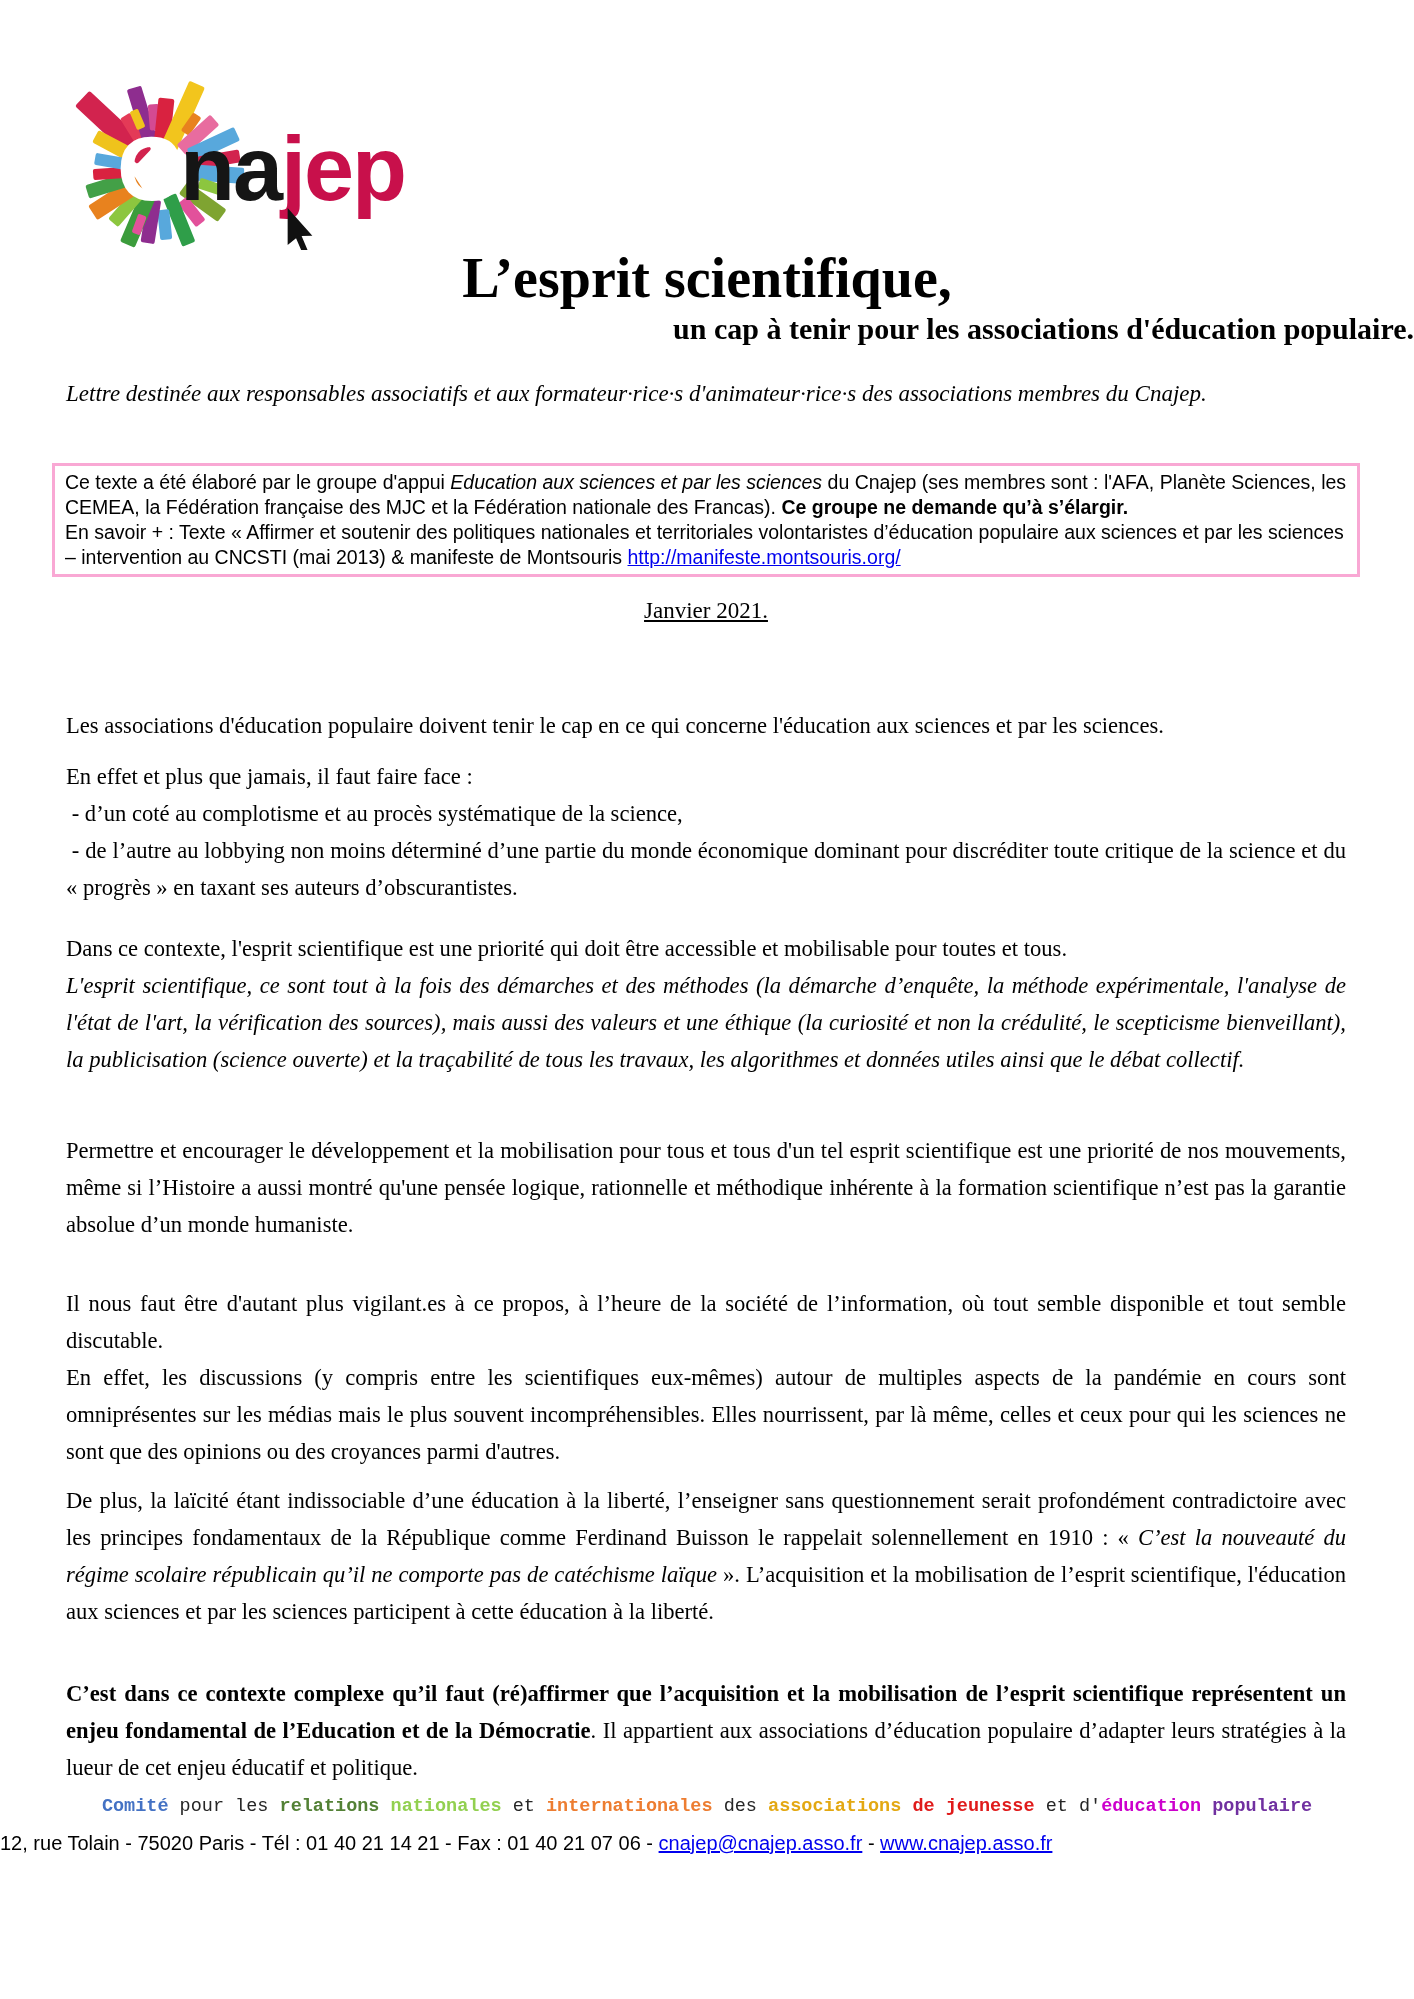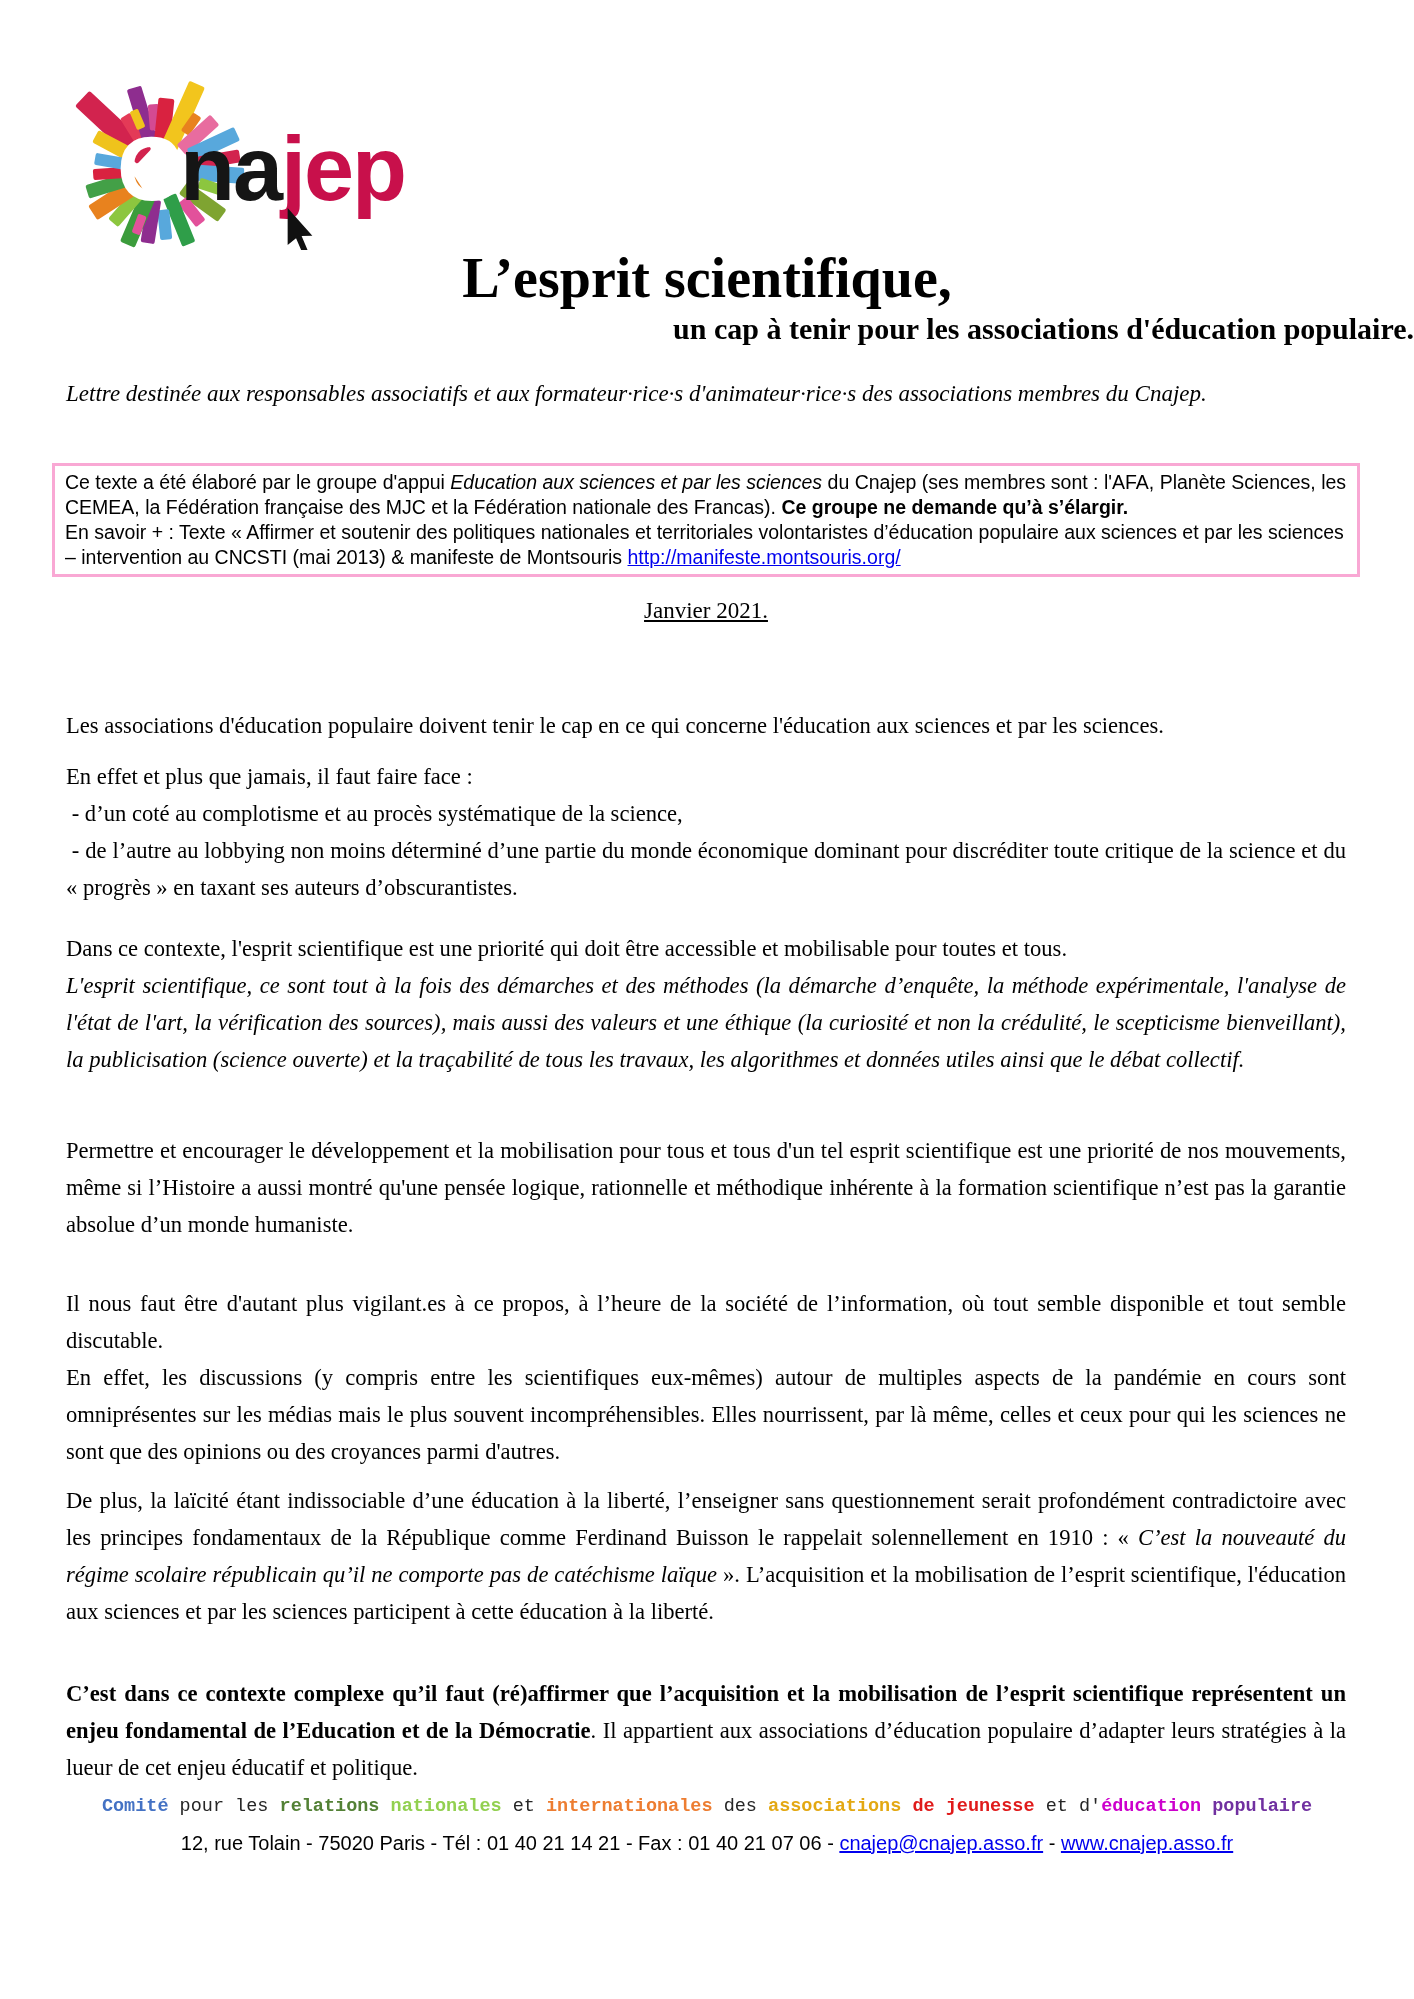--- a/index.html
+++ b/index.html
@@ -31,21 +31,21 @@
 
   .date{top:598px;font-size:23px;margin:0;text-align:center;}
   .date span{text-decoration:underline;}
 
   .para{font-size:22.6px;line-height:37px;text-align:justify;margin:0;white-space:pre-wrap;}
   .p1{top:670px;margin-top:37px;} .p2{top:758px;} .p3{top:930px;} .p4{top:1132px;}
   .p5{top:1285px;} .p6{top:1482px;} .p7{top:1675px;}
 
   .footer-org{position:absolute;top:1796px;left:0;right:0;text-align:center;
               font-family:Liberation Mono, monospace;font-size:18.5px;line-height:1.2;}
-  .footer-contact{position:absolute;top:1831px;left:0;right:0;text-align:center;
+  .footer-contact{position:absolute;top:1831px;left:0;right:0;text-align:left;
               font-family:"Liberation Sans",sans-serif;font-size:20px;line-height:1.2;}
 
   .b{font-weight:bold;}
   .i{font-style:italic;}
   .link{color:#0000EE;text-decoration:underline;cursor:pointer;}
 </style>
 </head>
 <body>
 
 <div class="page">

